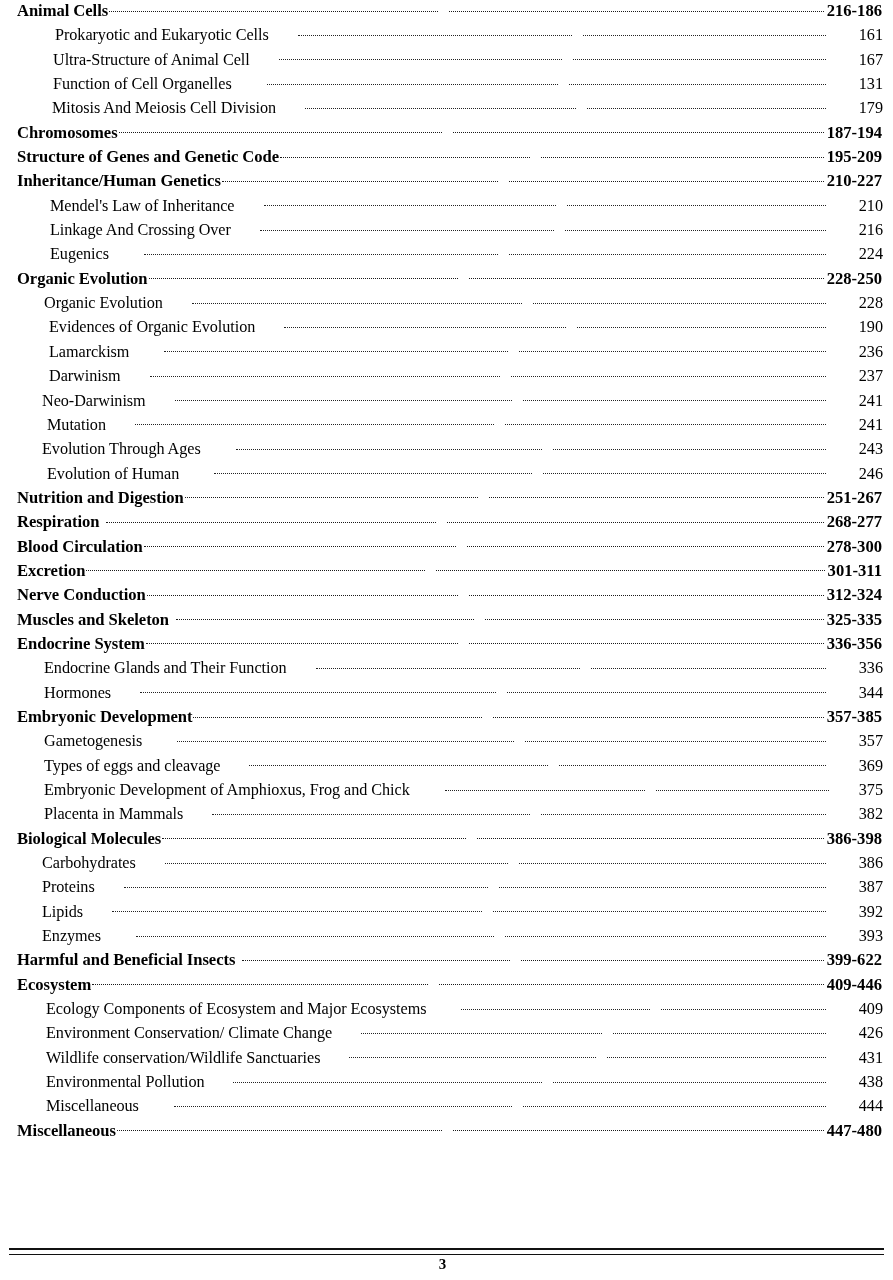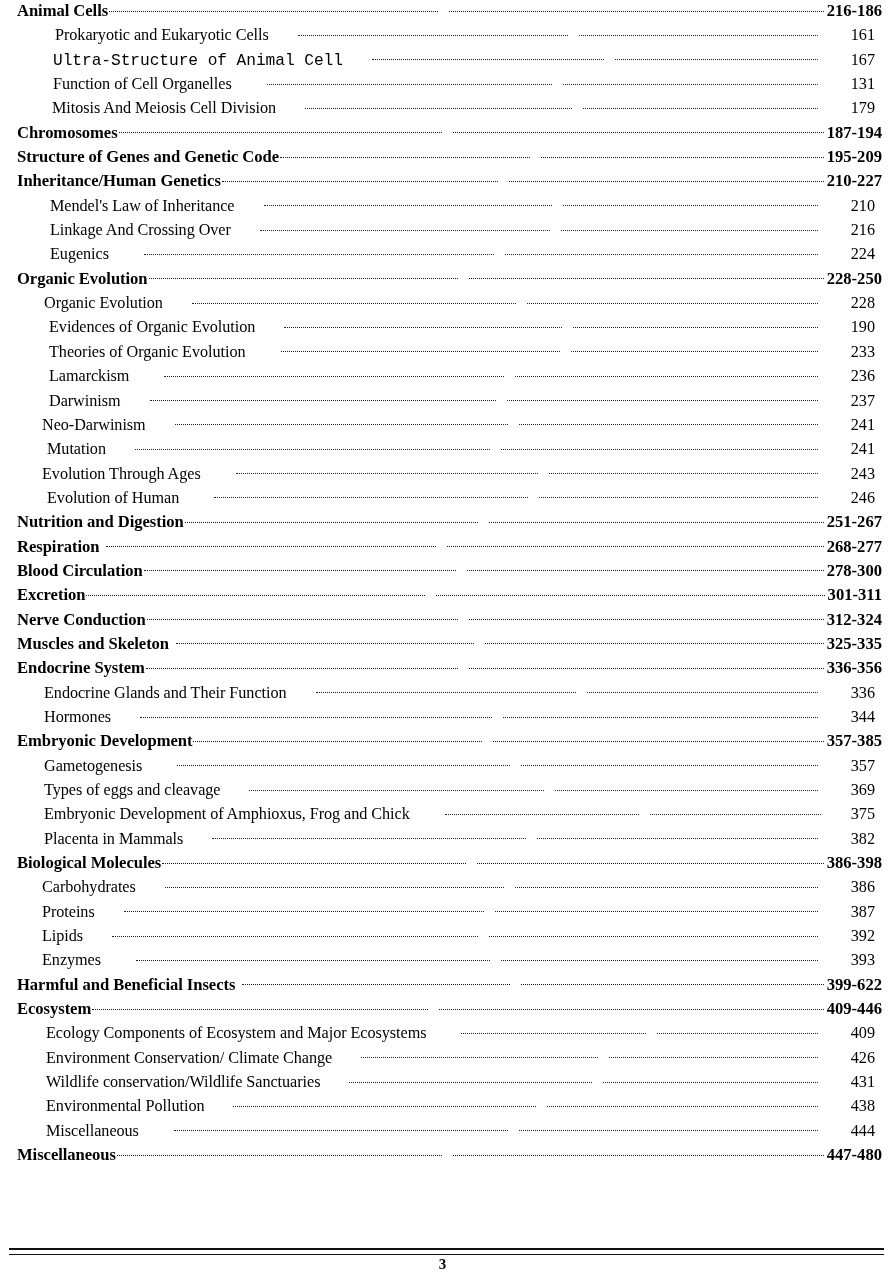--- a/index.html
+++ b/index.html
@@ -80,21 +80,21 @@
     font-weight: bold;
     font-size: 16.6px;
   }
   .lvl0 .leader .dots {
     border-bottom-width: 1.35px;
     border-bottom-color: #1a1a1a;
   }
 
   
   .lvl1 {
-    padding-right: 18px;
+    padding-right: 10px;
     gap: 28px;
   }
   .lvl1 .label,
   .lvl1 .pageno {
     font-weight: normal;
   }
   .lvl1 .pageno {
     min-width: 26px;
   }
 
@@ -137,21 +137,21 @@
     </div>
     <div class="entry lvl1">
       <span class="label" style="padding-left: 55px;">Prokaryotic and Eukaryotic Cells</span>
       <span class="leader">
         <span class="dots"></span>
         <span class="gapmark" style="left: 52%;"></span>
       </span>
       <span class="pageno">161</span>
     </div>
     <div class="entry lvl1">
-      <span class="label" style="padding-left: 53px; font-family: Liberation Mono, monospace;">Ultra-Structure of Animal Cell</span>
+      <span class="label" style="padding-left: 53px;">Ultra-Structure of Animal Cell</span>
       <span class="leader">
         <span class="dots"></span>
         <span class="gapmark" style="left: 52%;"></span>
       </span>
       <span class="pageno">167</span>
     </div>
     <div class="entry lvl1 gap-before-dots">
       <span class="label" style="padding-left: 53px;">Function of Cell Organelles</span>
       <span class="leader">
         <span class="dots"></span>
@@ -231,28 +231,20 @@
       </span>
       <span class="pageno">228</span>
     </div>
     <div class="entry lvl1">
       <span class="label" style="padding-left: 49px;">Evidences of Organic Evolution</span>
       <span class="leader">
         <span class="dots"></span>
         <span class="gapmark" style="left: 52%;"></span>
       </span>
       <span class="pageno">190</span>
-    </div>
-    <div class="entry lvl1 gap-before-dots">
-      <span class="label" style="padding-left: 49px;">Theories of Organic Evolution</span>
-      <span class="leader">
-        <span class="dots"></span>
-        <span class="gapmark" style="left: 52%;"></span>
-      </span>
-      <span class="pageno">233</span>
     </div>
     <div class="entry lvl1 gap-before-dots">
       <span class="label" style="padding-left: 49px;">Lamarckism</span>
       <span class="leader">
         <span class="dots"></span>
         <span class="gapmark" style="left: 52%;"></span>
       </span>
       <span class="pageno">236</span>
     </div>
     <div class="entry lvl1">

